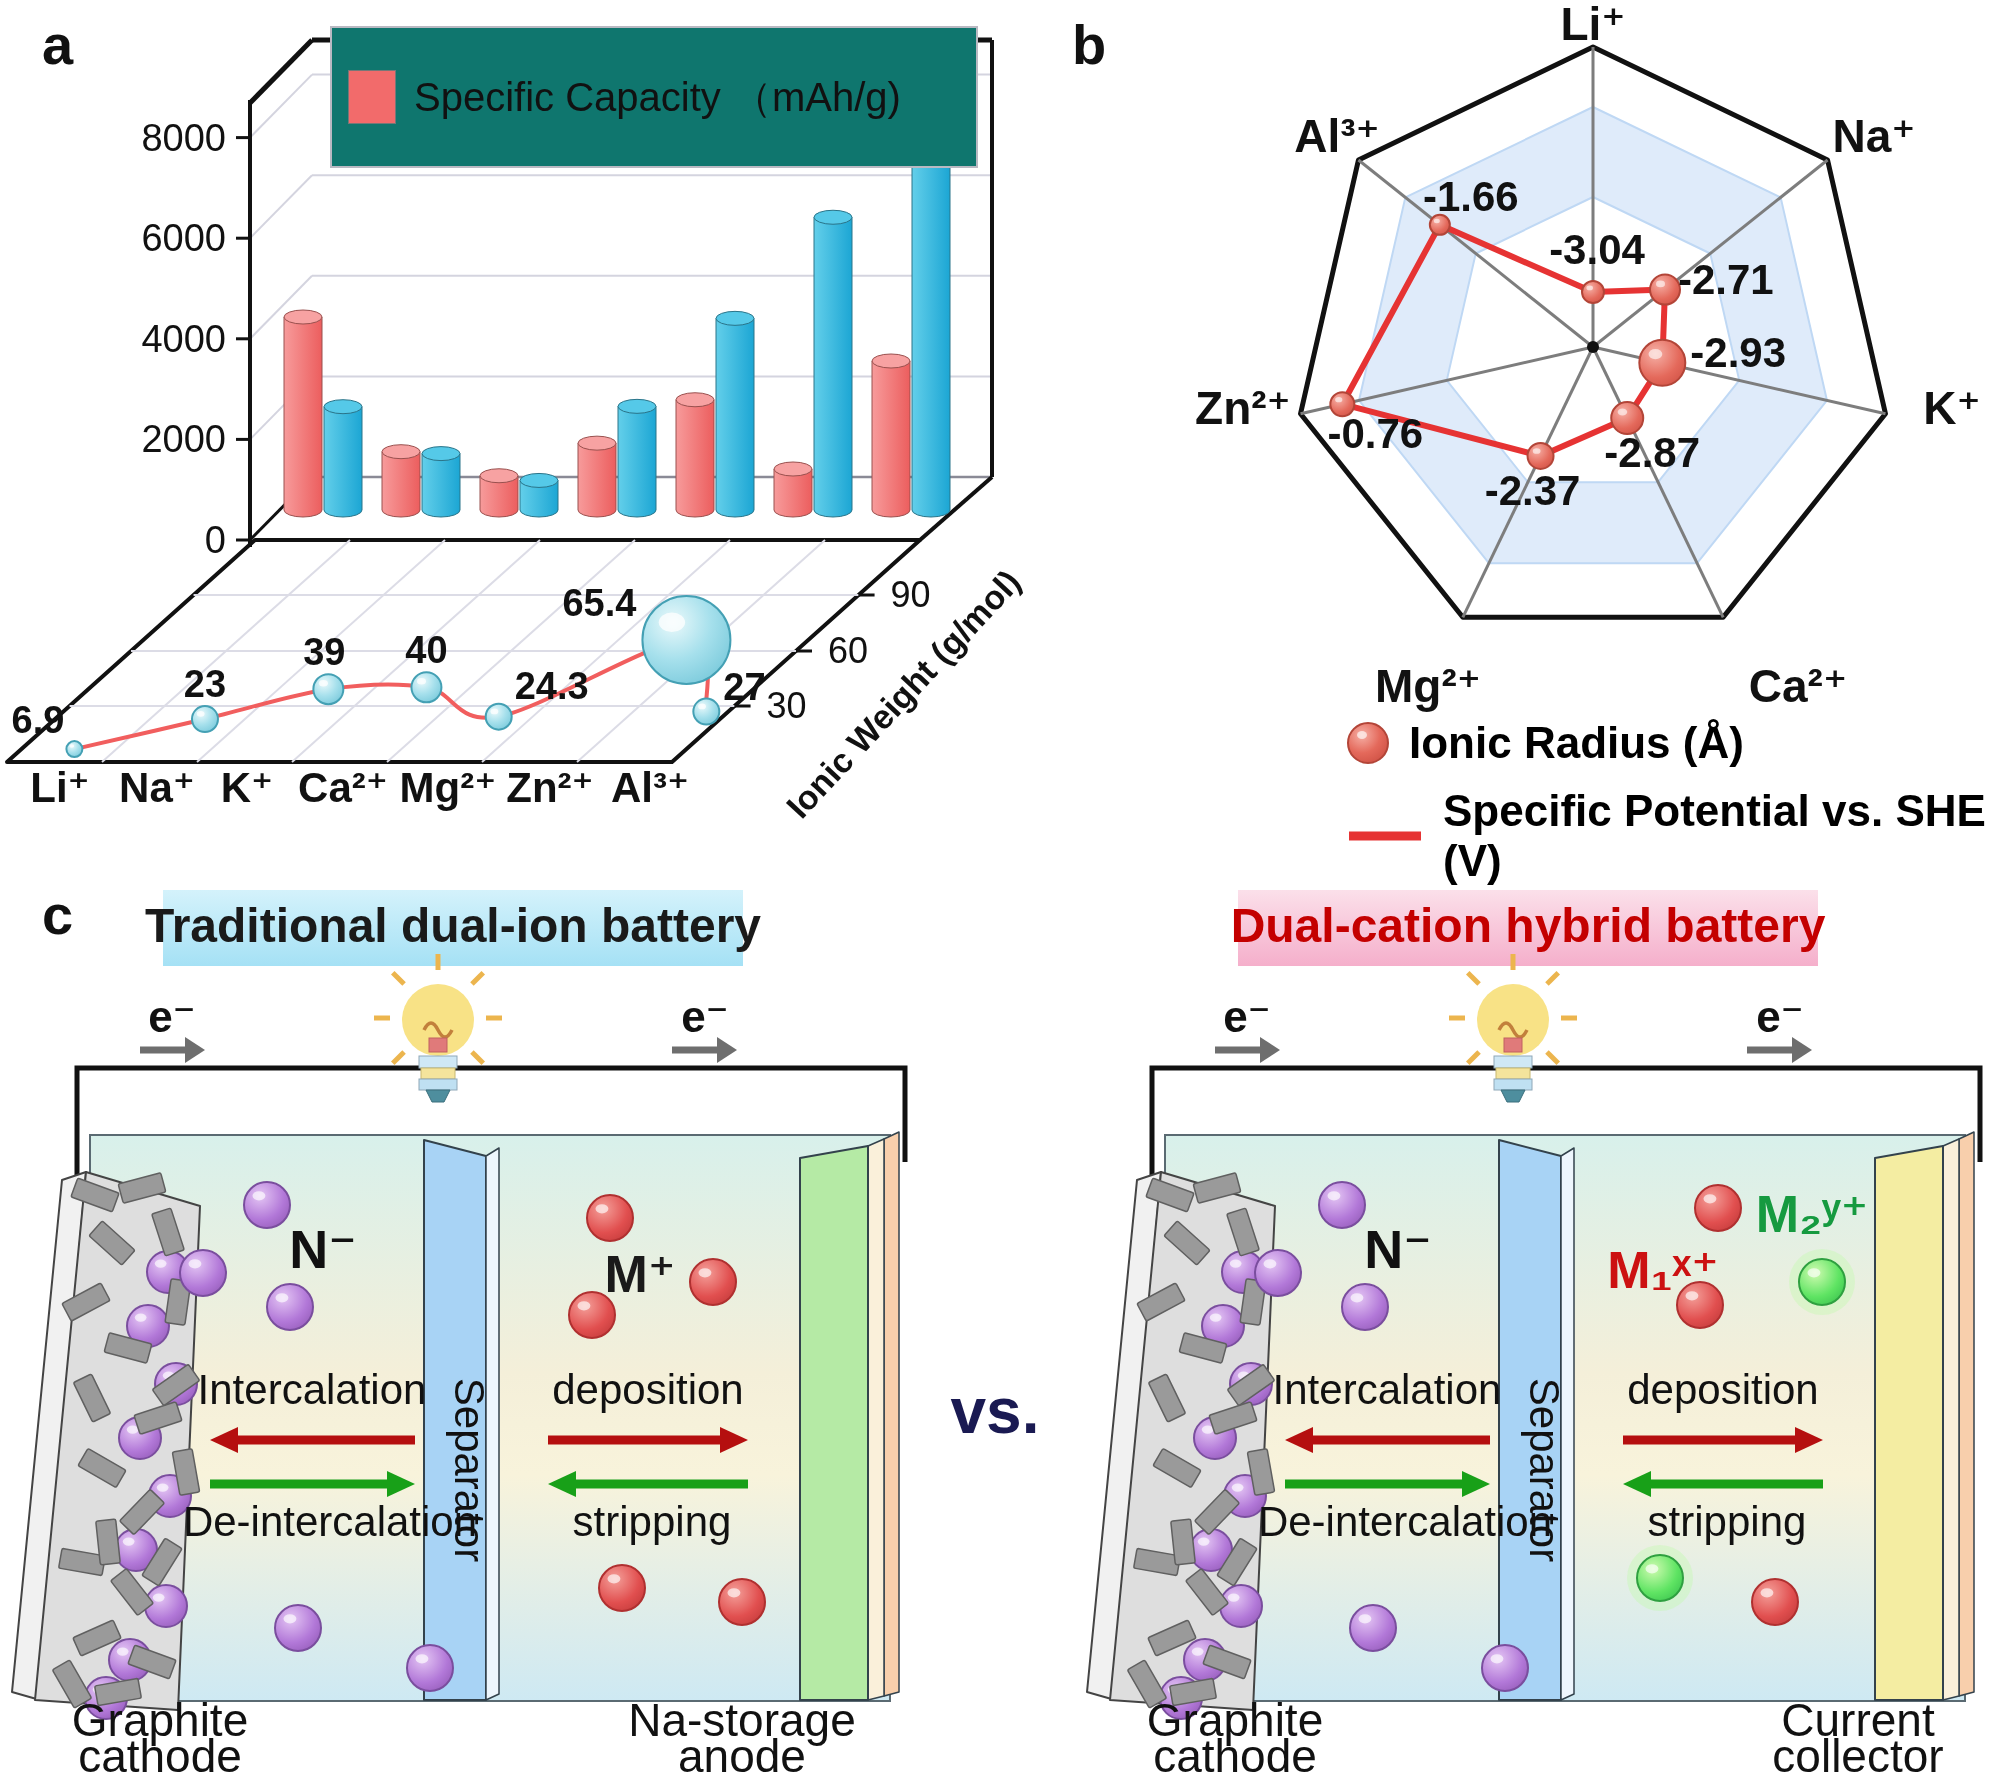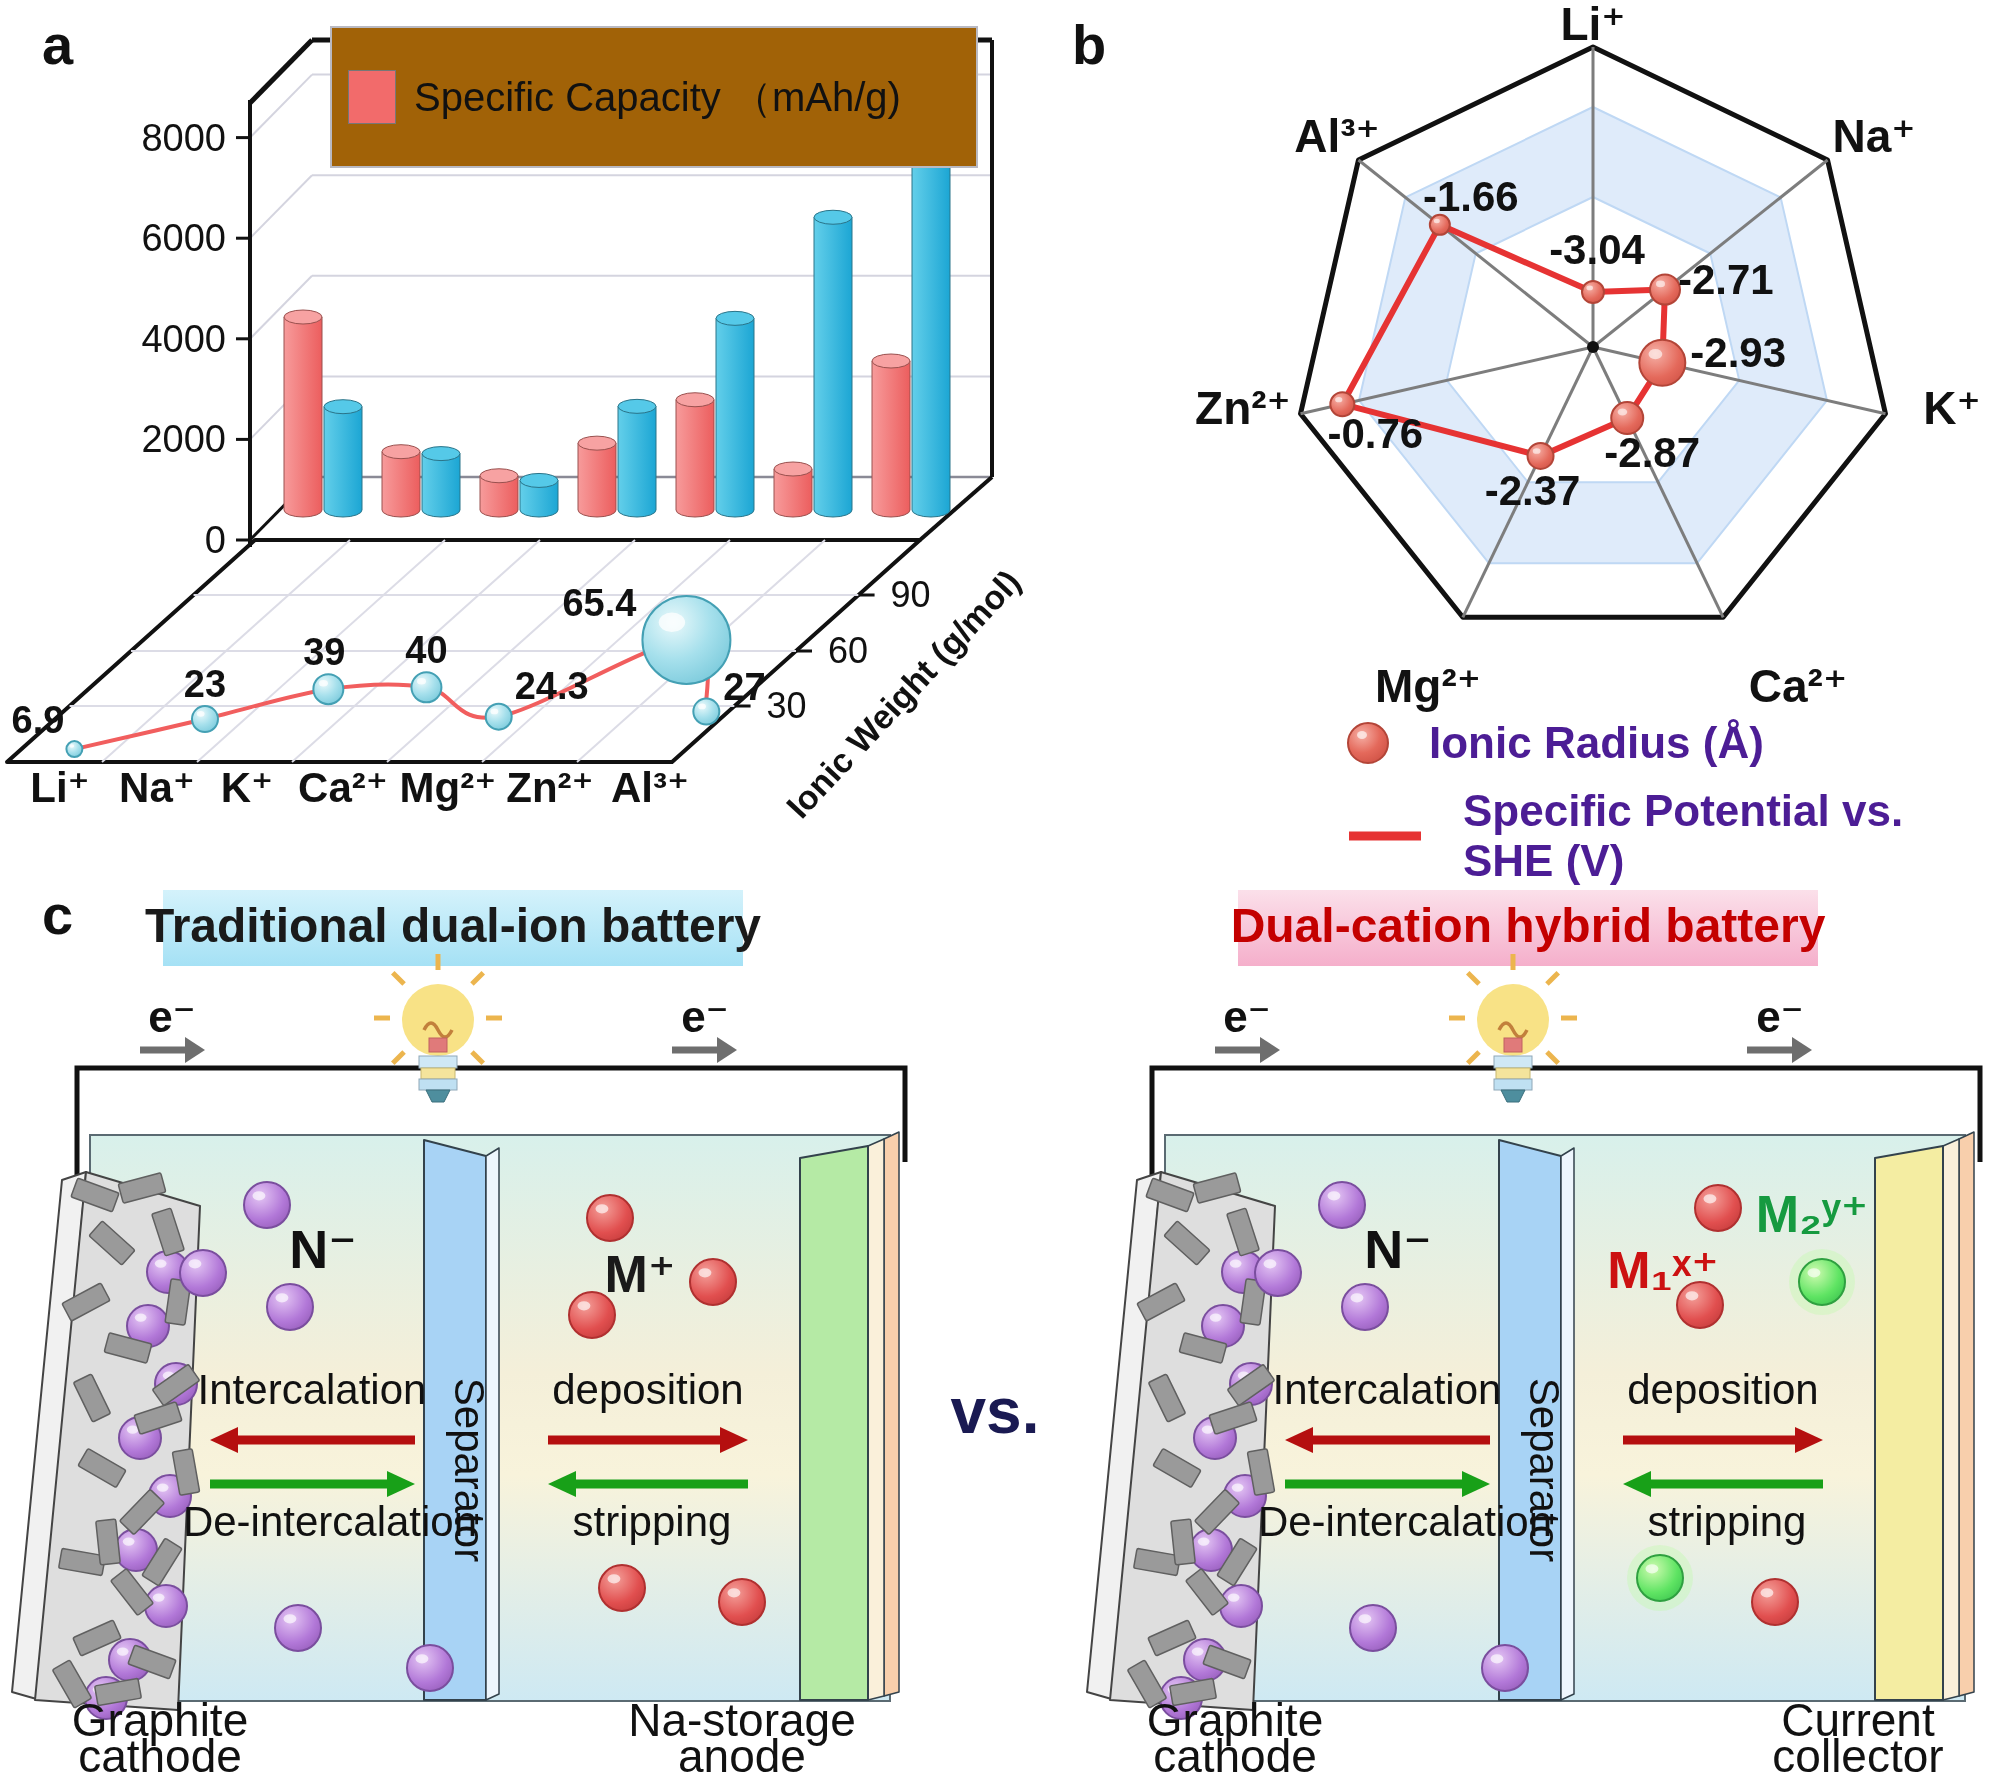--- a/index.html
+++ b/index.html
@@ -1,29 +1,29 @@
 <!DOCTYPE html>
 <html><head>
 <meta charset="utf-8">
 <style>
   html,body{margin:0;padding:0;background:#fff;}
   #page{position:relative;width:2000px;height:1772px;background:#fff;overflow:hidden;
         font-family:"Liberation Sans","DejaVu Sans",sans-serif;}
   .abs{position:absolute;}
   svg{position:absolute;overflow:visible;}
   .panel-letter{font-size:56px;font-weight:700;color:#111;}
-  #legend-a{left:330px;top:26px;width:648px;height:142px;border:2px solid #b9b9c2;background:#a16207;
+  #legend-a{left:330px;top:26px;width:648px;height:142px;border:2px solid #b9b9c2;background:#0f766e;
             display:flex;flex-direction:column;justify-content:space-evenly;padding:4px 0 4px 16px;box-sizing:border-box;}
   .leg-row{display:flex;align-items:center;gap:18px;}
   .leg-sw{width:46px;height:52px;border:1px solid #777;}
   .leg-sw.red{background:#F26B6B;}
   .leg-sw.blue{background:#2FB5DC;}
   .leg-label{font-size:40px;color:#111;}
   #legend-b{left:1345px;top:718px;display:flex;flex-direction:column;gap:18px;}
-  .legb-row{display:flex;align-items:center;gap:38px;font-size:44px;font-weight:700;color:#4c1d95;}
+  .legb-row{display:flex;align-items:center;gap:18px;font-size:44px;font-weight:700;color:#000000;}
   #vs-text{left:940px;top:1374px;width:110px;text-align:center;font-size:64px;font-weight:700;color:#1A1A52;}
 </style>
 </head>
 <body>
 
 <div id="page">
   <svg id="svg-a" style="left:0;top:0" width="1100" height="870" viewBox="0 0 1100 870">
       <defs>
         <linearGradient id="redBar" x1="0" y1="0" x2="1" y2="0">
           <stop offset="0" stop-color="#F79B9B"></stop>

